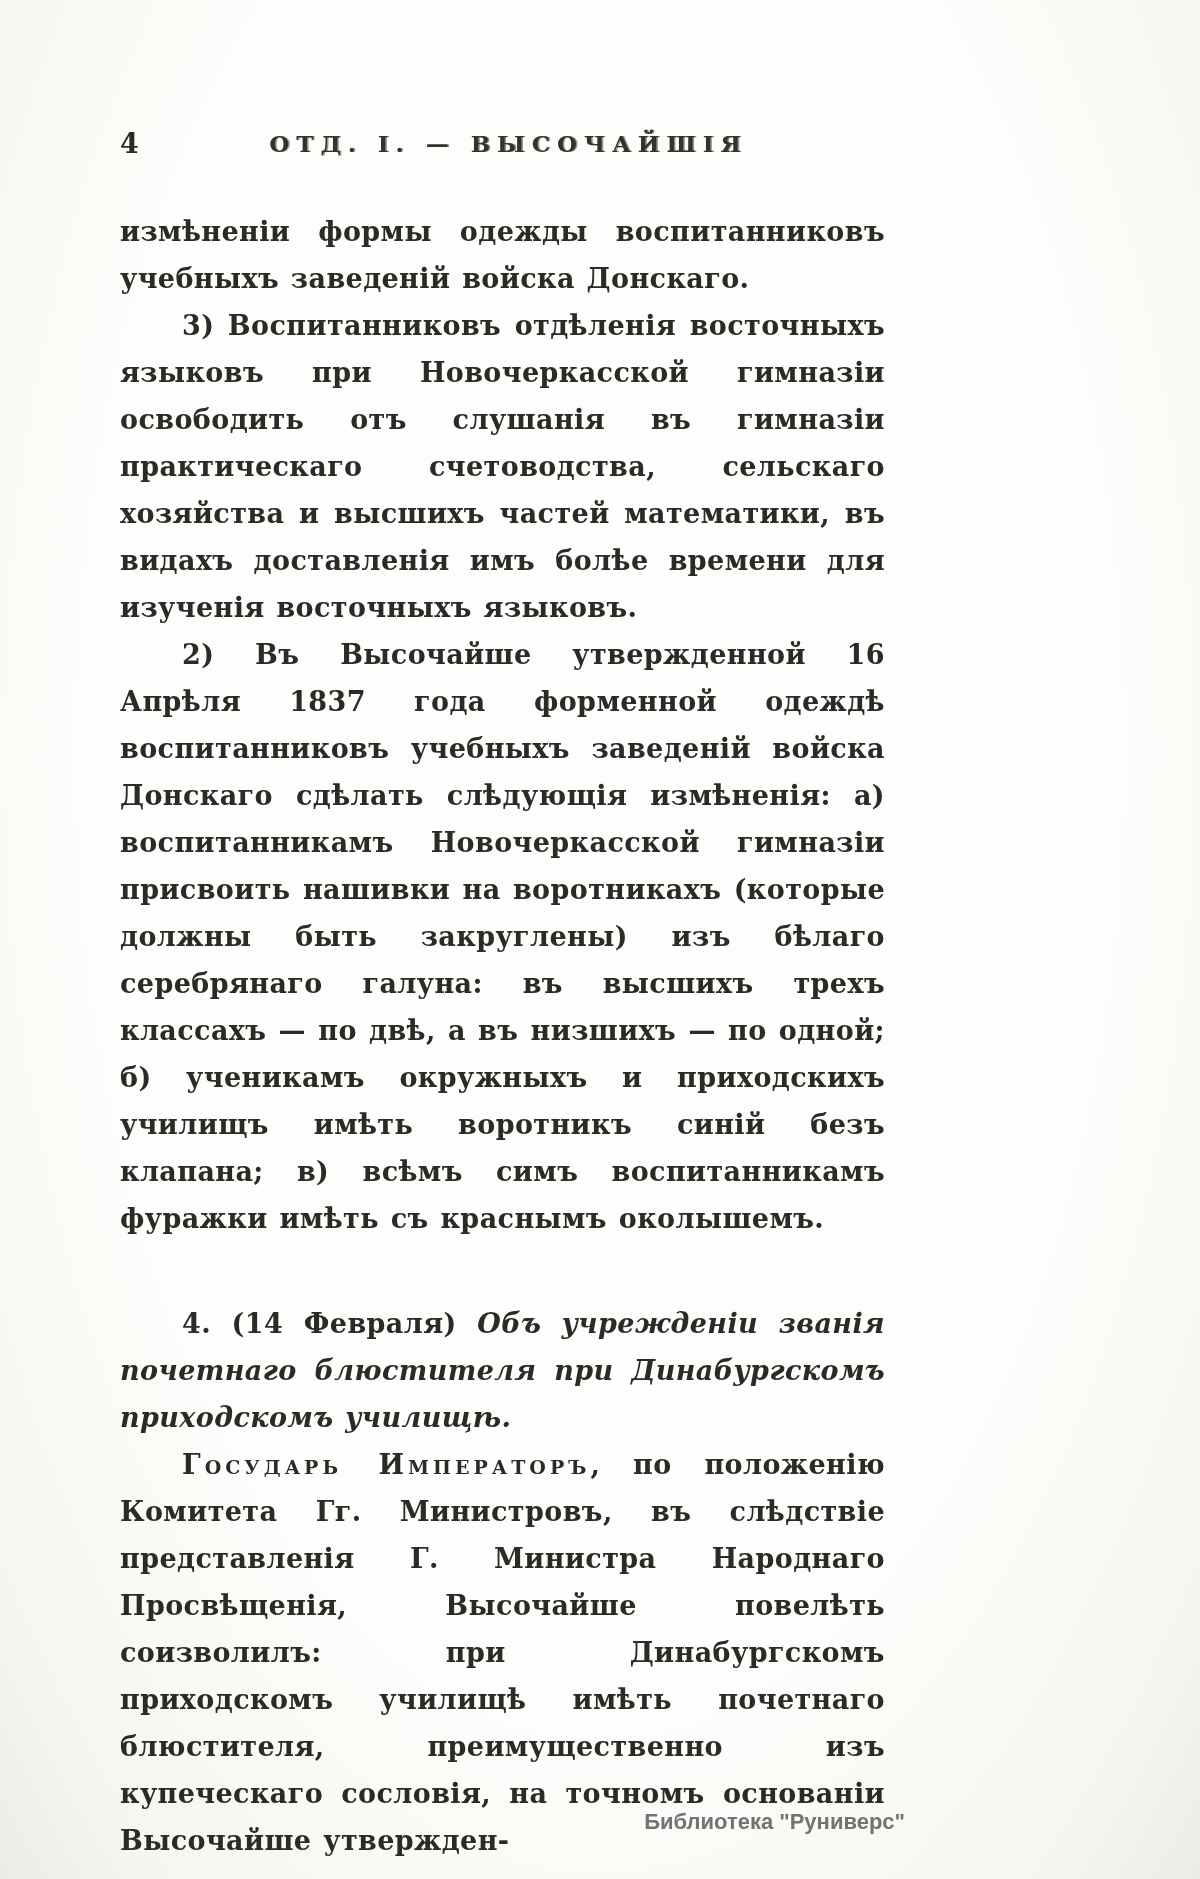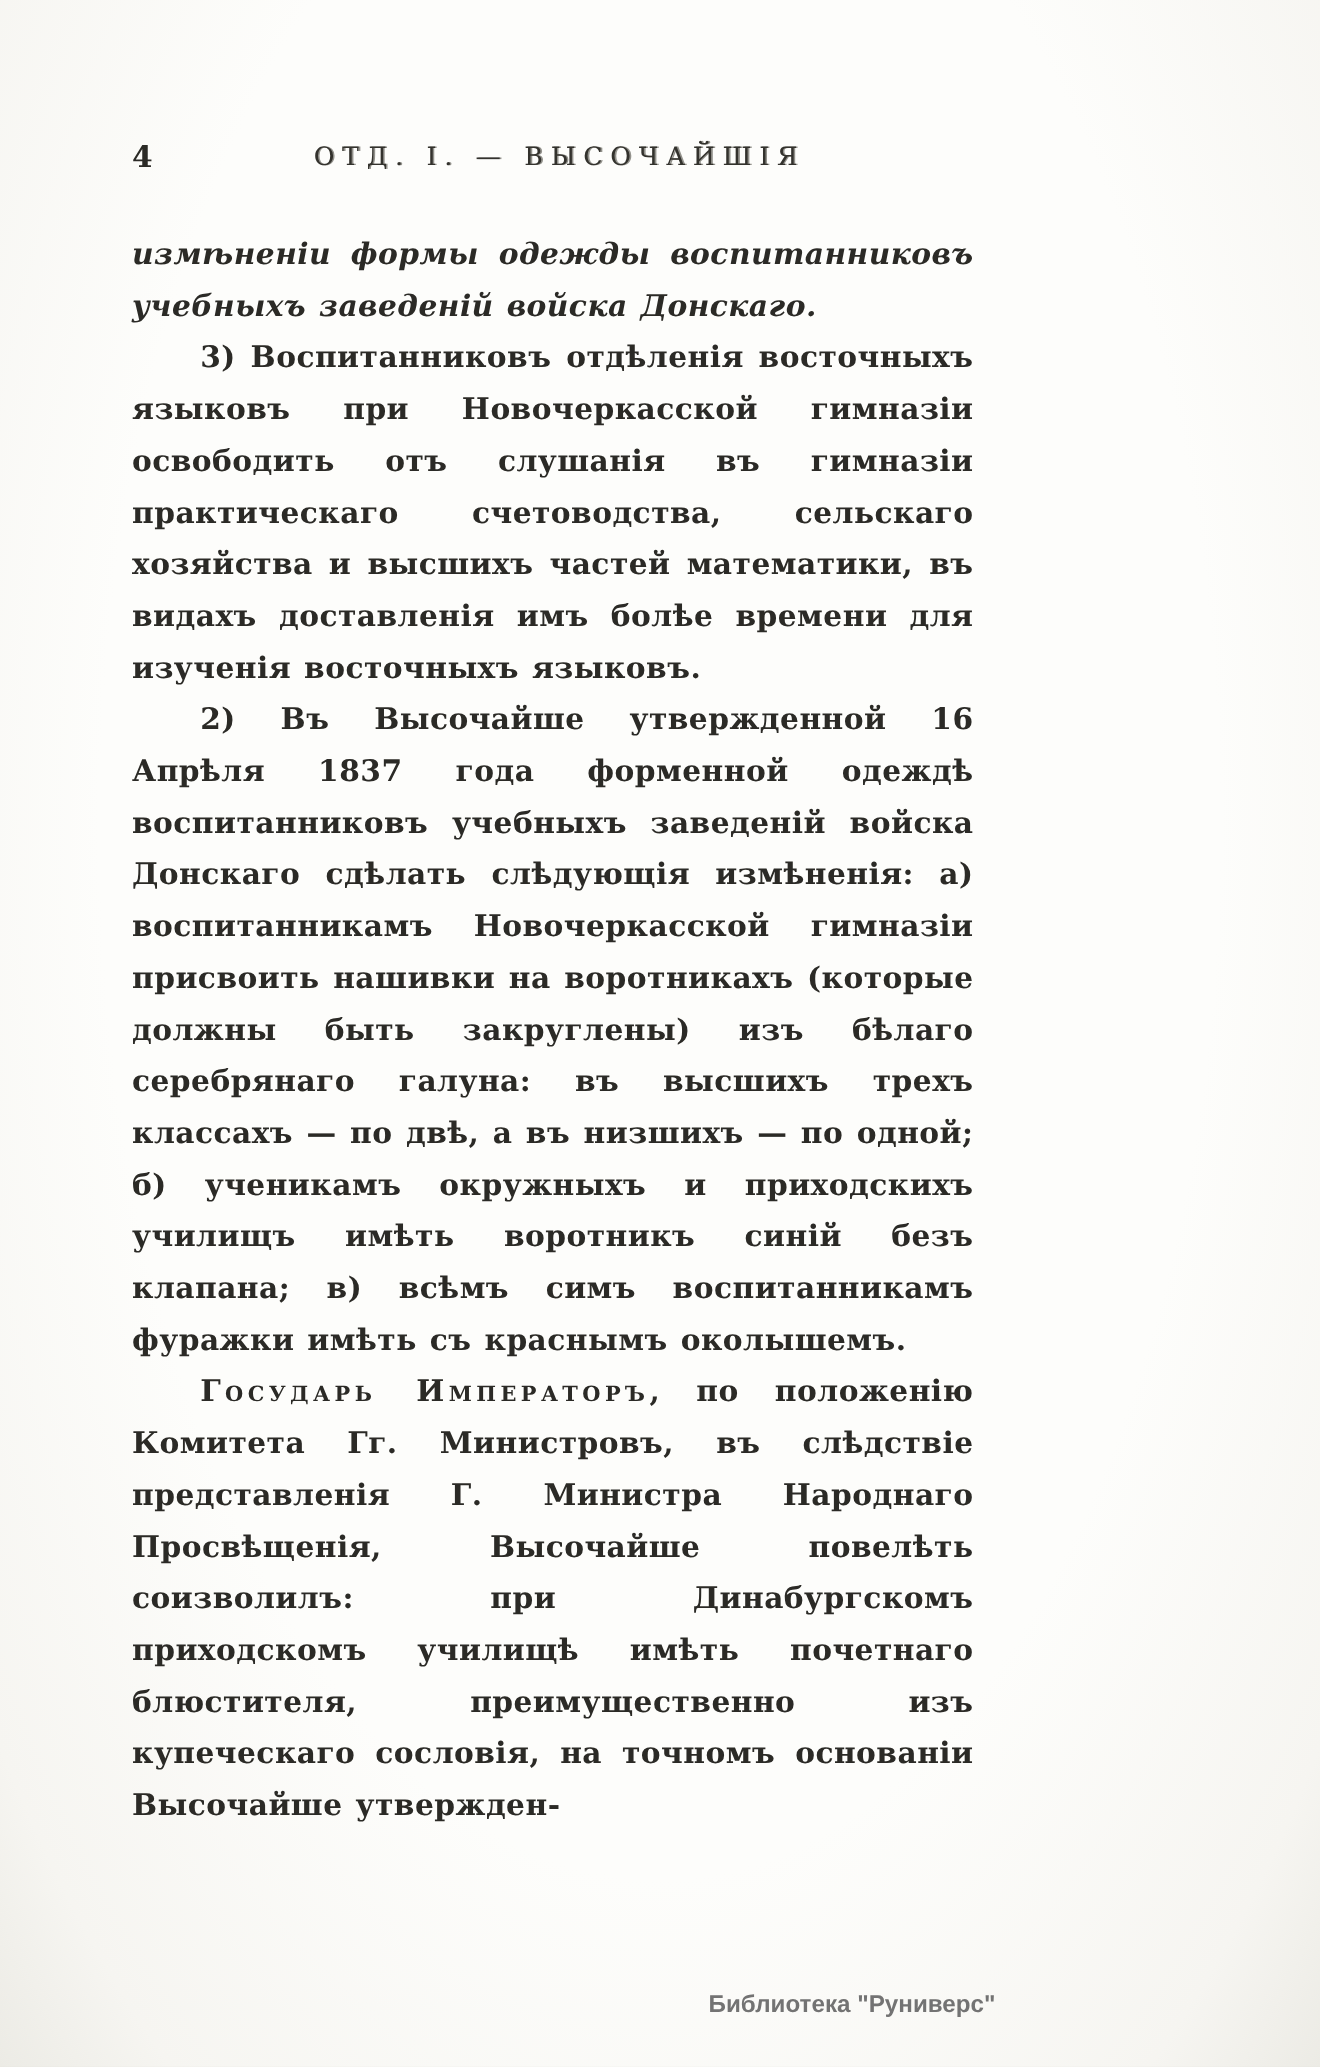--- a/index.html
+++ b/index.html
@@ -36,39 +36,38 @@
     font-size: 27px;
     font-weight: 700;
   }
   .running-title {
     position: absolute;
     left: 12px;
     right: 0;
     top: 2px;
     text-align: center;
     font-size: 23px;
-    font-weight: 400;
+    font-weight: 700;
     letter-spacing: 7px;
     color: #33322d;
     text-shadow: 1.5px 0 0 rgba(60,58,50,0.55);
   }
   .body-text p {
     margin: 0;
     font-size: 27px;
     line-height: 47px;
     font-weight: 700;
     text-align: justify;
     letter-spacing: 0.4px;
     word-spacing: 2px;
   }
   .body-text p.indent {
     text-indent: 62px;
   }
   .continuation {
-    font-style: italic;
     text-indent: 0;
   }
   .smallcaps {
     font-variant: small-caps;
     letter-spacing: 4px;
   }
   .section-heading {
     margin-top: 58px !important;
   }
   .section-title-italic {
@@ -98,20 +97,21 @@
 
     <div class="body-text">
 
       <p class="continuation"><span>измѣненіи формы одежды воспитанниковъ учебныхъ заведеній войска Донскаго.</span></p>
 
 
       <p class="indent"><span>3) Воспитанниковъ отдѣленія восточныхъ языковъ при Новочеркасской гимназіи освободить отъ слушанія въ гимназіи практическаго счетоводства, сельскаго хозяйства и высшихъ частей математики, въ видахъ доставленія имъ болѣе времени для изученія восточныхъ языковъ.</span></p>
 
       <p class="indent"><span>2) Въ Высочайше утвержденной 16 Апрѣля 1837 года форменной одеждѣ воспитанниковъ учебныхъ заведеній войска Донскаго сдѣлать слѣдующія измѣненія: а) воспитанникамъ Новочеркасской гимназіи присвоить нашивки на воротникахъ (которые должны быть закруглены) изъ бѣлаго серебрянаго галуна: въ высшихъ трехъ классахъ — по двѣ, а въ низшихъ — по одной; б) ученикамъ окружныхъ и приходскихъ училищъ имѣть воротникъ синій безъ клапана; в) всѣмъ симъ воспитанникамъ фуражки имѣть съ краснымъ околышемъ.</span></p>
 
+      <p class="indent section-heading"><span>4. (14 Февраля) </span><span class="section-title-italic">Объ учрежденіи званія почетнаго блюстителя при Динабургскомъ приходскомъ училищѣ.</span></p>
 
       <p class="indent"><span class="smallcaps">Государь Императоръ</span><span>, по положенію Комитета Гг. Министровъ, въ слѣдствіе представленія Г. Министра Народнаго Просвѣщенія, Высочайше повелѣть соизволилъ: при Динабургскомъ приходскомъ училищѣ имѣть почетнаго блюстителя, преимущественно изъ купеческаго сословія, на точномъ основаніи Высочайше утвержден-</span></p>
 
     </div>
   </div>
 
   <span class="watermark">Библиотека "Руниверс"</span>
 </div>
 
 </body></html>

